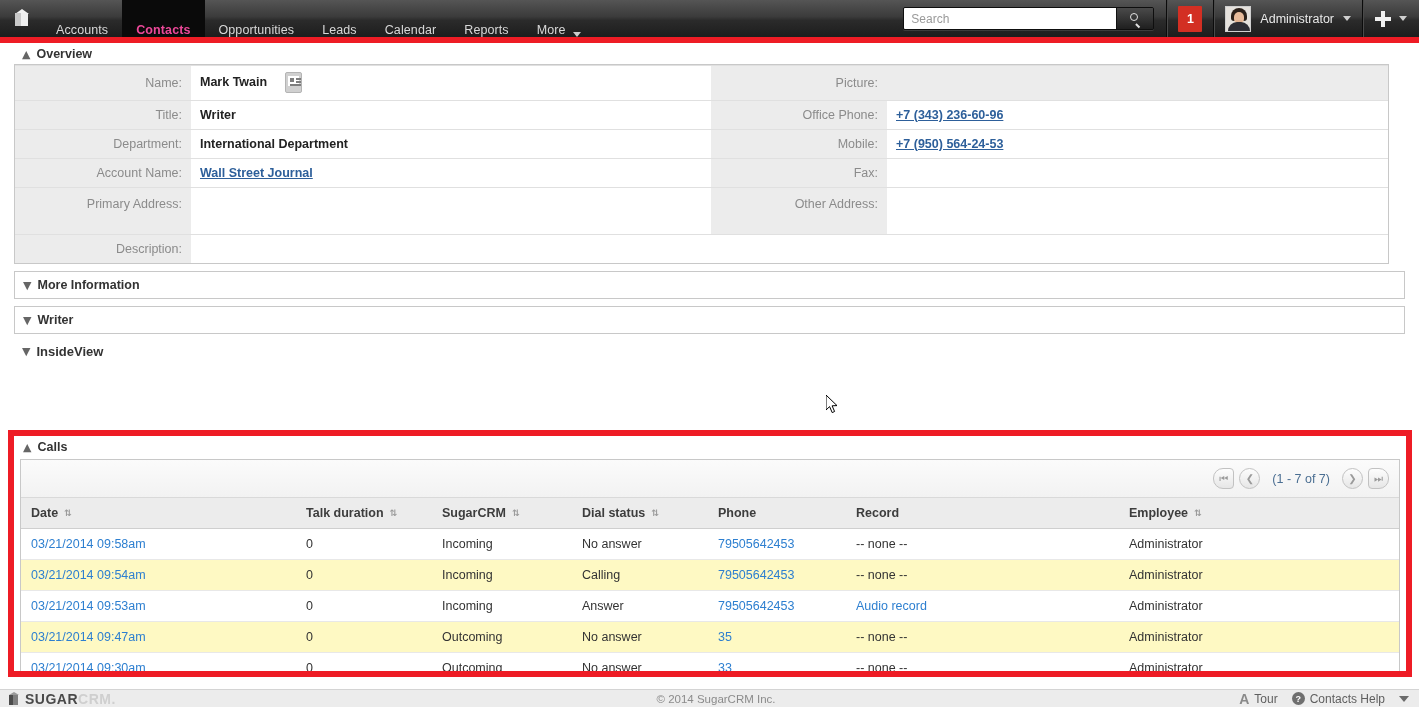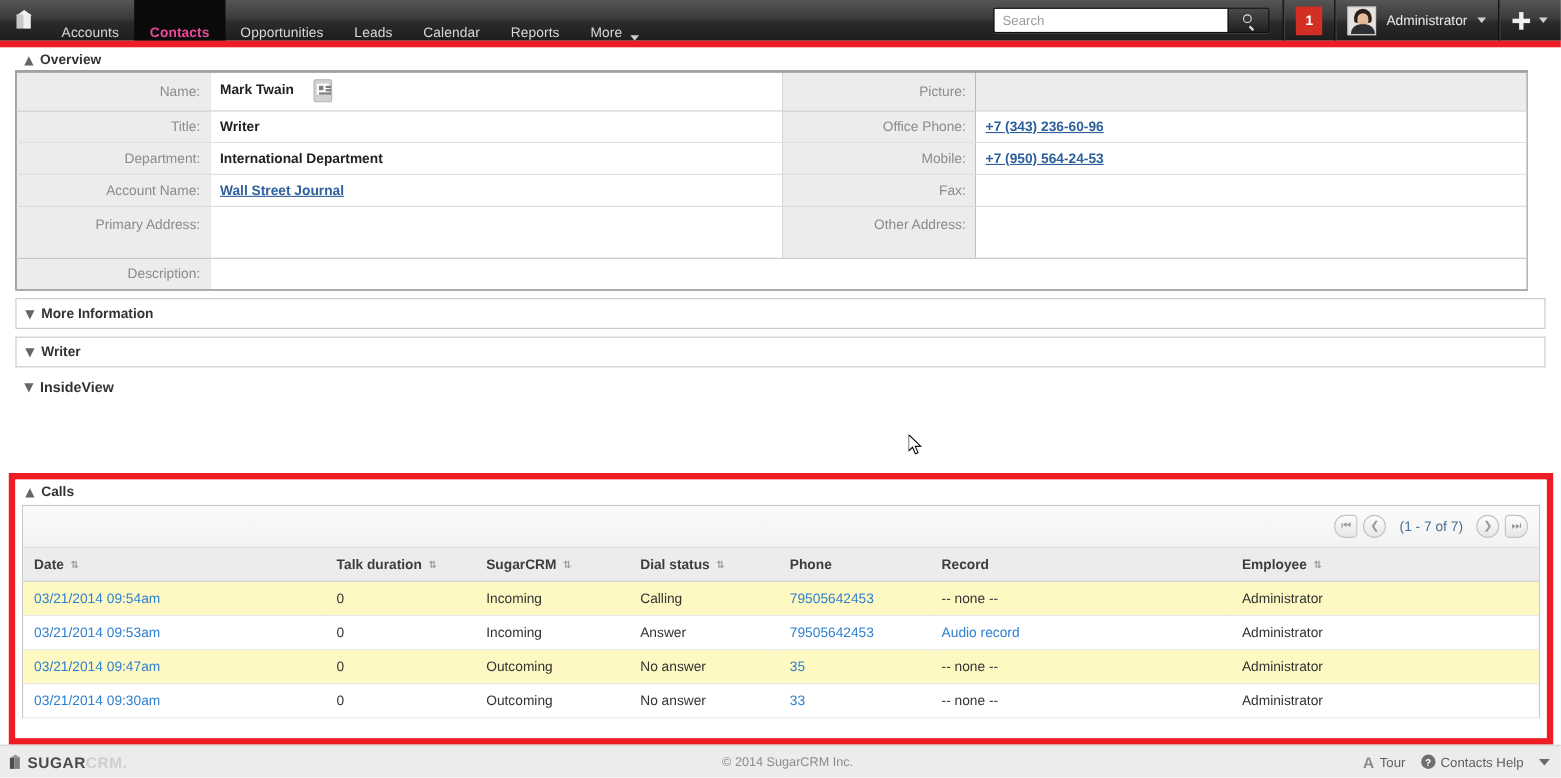--- a/index.html
+++ b/index.html
@@ -217,21 +217,21 @@
   }
   table.calls tr.alt td { background:#fef9c3; }
   table.calls td a { color:#2d7fd0; text-decoration:none; }
   .sort-ar {
     display:inline-block; margin-left:6px; color:#9b9b9b; font-size:9px;
     line-height:1; font-family:"DejaVu Sans", sans-serif; vertical-align:1px;
   }
 
   
   .footer {
-    position:absolute; left:0; bottom:0; width:1419px; height:30px;
+    position:absolute; left:0; bottom:0; width:1419px; height:18px;
     background:#ececec; border-top:1px solid #d4d4d4;
     display:flex; align-items:center;
   }
   .sugar-logo { display:flex; align-items:center; gap:5px; padding-left:8px; }
   .sugar-cube { width:12px; height:14px; position:relative; }
   .sugar-cube .t { position:absolute; top:0; left:1px; width:0; height:0;
     border-left:5px solid transparent; border-right:5px solid transparent;
     border-bottom:3px solid #9a9a9a; }
   .sugar-cube .l { position:absolute; top:3px; left:1px; width:4px; height:10px; background:#4c4c4c; }
   .sugar-cube .r { position:absolute; top:3px; left:5px; width:5px; height:10px; background:#7f7f7f; }
@@ -450,20 +450,29 @@
               <th><span>Date</span><span class="sort-ar">⇅</span></th>
               <th><span>Talk duration</span><span class="sort-ar">⇅</span></th>
               <th><span>SugarCRM</span><span class="sort-ar">⇅</span></th>
               <th><span>Dial status</span><span class="sort-ar">⇅</span></th>
               <th><span>Phone</span></th>
               <th><span>Record</span></th>
               <th><span>Employee</span><span class="sort-ar">⇅</span></th>
             </tr>
           </thead>
           <tbody>
+            <tr>
+              <td><a href="#">03/21/2014 09:58am</a></td>
+              <td>0</td>
+              <td>Incoming</td>
+              <td>No answer</td>
+              <td><a href="#">79505642453</a></td>
+              <td>-- none --</td>
+              <td>Administrator</td>
+            </tr>
             <tr class="alt">
               <td><a href="#">03/21/2014 09:54am</a></td>
               <td>0</td>
               <td>Incoming</td>
               <td>Calling</td>
               <td><a href="#">79505642453</a></td>
               <td>-- none --</td>
               <td>Administrator</td>
             </tr>
             <tr>

